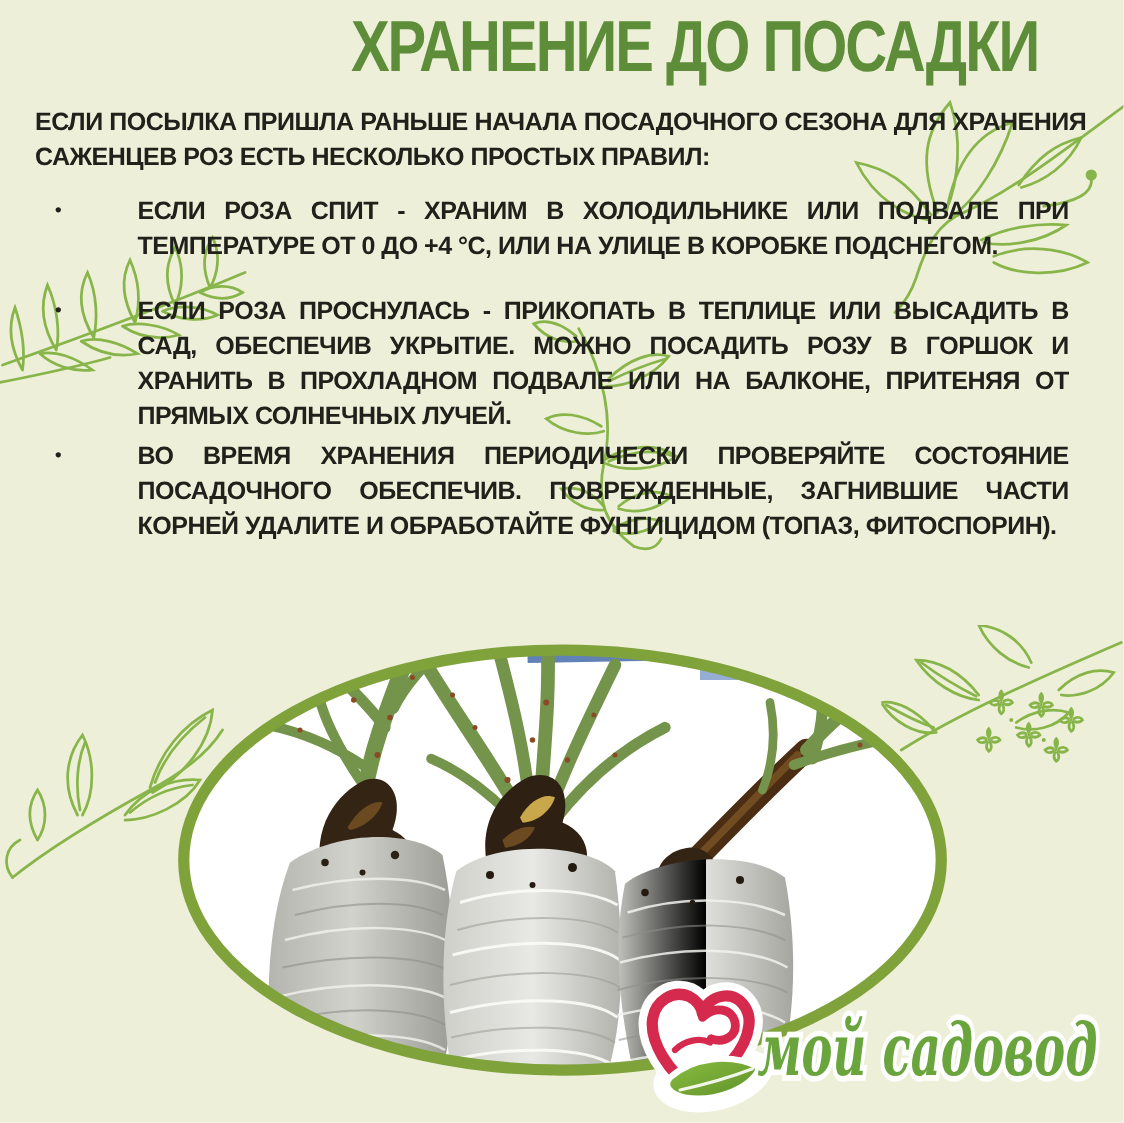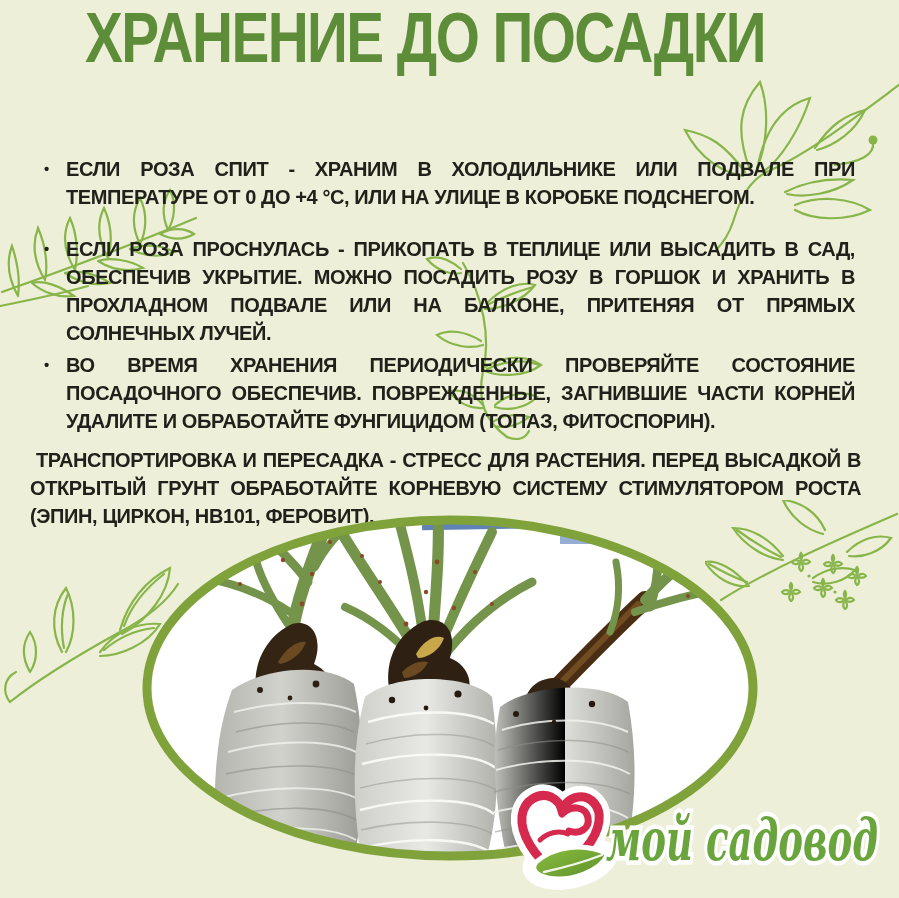--- a/index.html
+++ b/index.html
@@ -3,33 +3,33 @@
 <meta charset="utf-8">
 <style>
   html,body{margin:0;padding:0;}
   .stage{
     position:relative;width:899px;height:898px;overflow:hidden;
     background:#edefd8;
     font-family:"Liberation Sans","DejaVu Sans",sans-serif;
   }
   .title{
     position:absolute;top:0;left:0;right:0;height:76px;
-    text-align:left;line-height:76px;white-space:nowrap;
-    color:#5e8d3a;font-weight:800;font-size:71px;letter-spacing:-2px;
+    text-align:right;line-height:76px;white-space:nowrap;
+    color:#5e8d3a;font-weight:800;font-size:58px;letter-spacing:-2px;
     z-index:3;
   }
   .title-inner{display:inline-block;transform:scaleX(.8);transform-origin:50% 50%;}
   .txt{
     position:absolute;color:#20211b;font-weight:700;font-size:20px;
     line-height:28px;letter-spacing:-0.4px;text-align:justify;z-index:3;
   }
   .intro{left:28px;right:30px;top:84px;}
   .bullet{left:44px;right:44px;display:flex;}
   .bullet .mark{flex:0 0 14px;font-size:15px;line-height:28px;color:#20211b;}
-  .bullet .btxt{flex:1 1 auto;padding-left:8px;text-align:justify;}
+  .bullet .btxt{flex:1 1 auto;padding-left:8px;text-align:justify;margin-left:44px;}
   .b1{top:155px;} .b2{top:235px;} .b3{top:351px;}
   .outro{left:30px;right:38px;top:446px;text-indent:6px;}
   .deco{position:absolute;z-index:2;pointer-events:none;}
   .deco path{fill:none;stroke:#88b54a;stroke-width:2.2;stroke-linecap:round;}
   .photo{position:absolute;left:140px;top:512px;z-index:4;}
   .logo{position:absolute;left:498px;top:778px;z-index:10;}
 </style>
 </head>
 <body>
 
@@ -114,35 +114,35 @@
     <path d="M64,88 C60,68 62,48 68,34"></path>
     <path d="M100,92 C114,72 138,62 160,64 C148,84 120,96 100,96"></path>
     <path d="M104,90 C118,78 136,70 154,68"></path>
     <path d="M30,112 C22,98 22,84 30,72 C38,84 38,100 30,112"></path>
   </svg>
 
   <div class="title">
     <span class="title-inner">ХРАНЕНИЕ ДО ПОСАДКИ</span>
   </div>
 
+  <div class="txt intro">ЕСЛИ ПОСЫЛКА ПРИШЛА РАНЬШЕ НАЧАЛА ПОСАДОЧНОГО СЕЗОНА ДЛЯ ХРАНЕНИЯ САЖЕНЦЕВ РОЗ ЕСТЬ НЕСКОЛЬКО ПРОСТЫХ ПРАВИЛ:</div>
 
   <div class="txt bullet b1">
     <span class="mark">•</span>
     <span class="btxt">ЕСЛИ РОЗА СПИТ - ХРАНИМ В ХОЛОДИЛЬНИКЕ ИЛИ ПОДВАЛЕ ПРИ ТЕМПЕРАТУРЕ ОТ 0 ДО +4 °C, ИЛИ НА УЛИЦЕ В КОРОБКЕ ПОДСНЕГОМ.</span>
   </div>
   <div class="txt bullet b2">
     <span class="mark">•</span>
     <span class="btxt">ЕСЛИ РОЗА ПРОСНУЛАСЬ - ПРИКОПАТЬ В ТЕПЛИЦЕ ИЛИ ВЫСАДИТЬ В САД, ОБЕСПЕЧИВ УКРЫТИЕ. МОЖНО ПОСАДИТЬ РОЗУ В ГОРШОК И ХРАНИТЬ В ПРОХЛАДНОМ ПОДВАЛЕ ИЛИ НА БАЛКОНЕ, ПРИТЕНЯЯ ОТ ПРЯМЫХ СОЛНЕЧНЫХ ЛУЧЕЙ.</span>
   </div>
   <div class="txt bullet b3">
     <span class="mark">•</span>
     <span class="btxt">ВО ВРЕМЯ ХРАНЕНИЯ ПЕРИОДИЧЕСКИ ПРОВЕРЯЙТЕ СОСТОЯНИЕ ПОСАДОЧНОГО ОБЕСПЕЧИВ. ПОВРЕЖДЕННЫЕ, ЗАГНИВШИЕ ЧАСТИ КОРНЕЙ УДАЛИТЕ И ОБРАБОТАЙТЕ ФУНГИЦИДОМ (ТОПАЗ, ФИТОСПОРИН).</span>
   </div>
 
-  <div class="txt outro">ТРАНСПОРТИРОВКА И ПЕРЕСАДКА - СТРЕСС ДЛЯ РАСТЕНИЯ. ПЕРЕД ВЫСАДКОЙ В ОТКРЫТЫЙ ГРУНТ ОБРАБОТАЙТЕ КОРНЕВУЮ СИСТЕМУ СТИМУЛЯТОРОМ РОСТА (ЭПИН, ЦИРКОН, НВ101, ФЕРОВИТ).</div>
 
   <svg class="photo" width="620" height="352" viewBox="0 0 620 352">
     <defs>
       <clipPath id="ovalClip">
           <ellipse cx="310" cy="176" rx="300" ry="165"></ellipse>
         </clipPath>
       <linearGradient id="foilL" x1="0" y1="0" x2="1" y2="0">
         <stop offset="0" stop-color="#b5b5b0"></stop>
           <stop offset=".45" stop-color="#d2d2cd"></stop>
           <stop offset="1" stop-color="#9c9c97"></stop>

